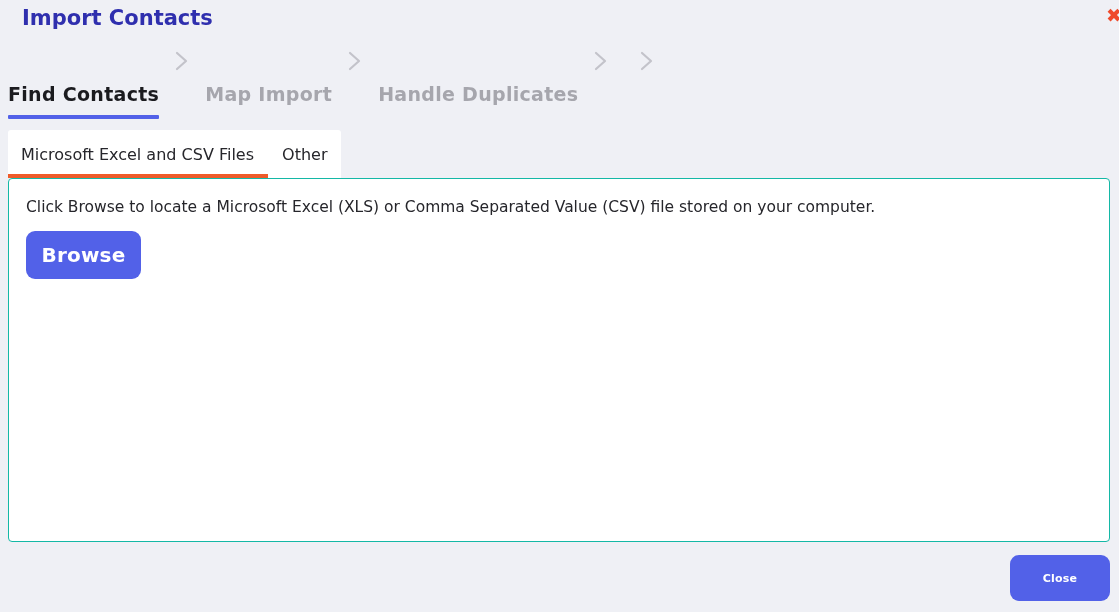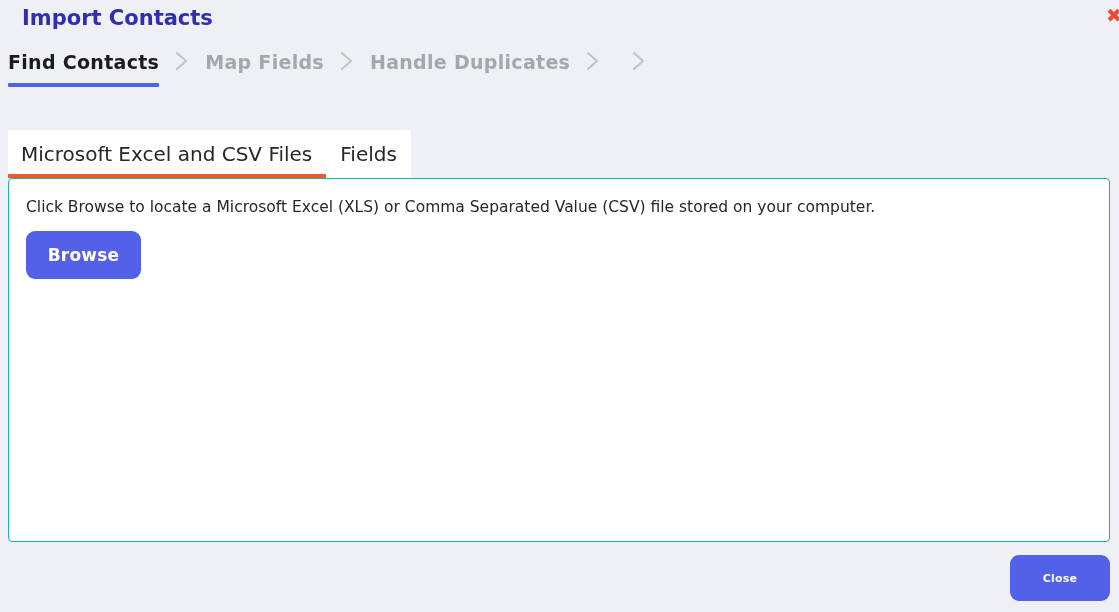--- a/index.html
+++ b/index.html
@@ -68,20 +68,21 @@
     padding: 0;
     cursor: pointer;
   }
   .step-label {
     font-size: 19px;
     font-weight: bold;
     color: #a6a6ad;
     white-space: nowrap;
     letter-spacing: 0.3px;
     line-height: 24px;
+    margin-top: 32px;
   }
   .step.active .step-label {
     color: #1b1b1f;
   }
   .step-underline {
     display: none;
   }
   .step.active .step-underline {
     display: block;
     margin-top: 9px;
@@ -109,21 +110,21 @@
     background: #ffffff;
     display: flex;
     align-items: stretch;
     border-top-left-radius: 3px;
     border-top-right-radius: 3px;
   }
   .tab {
     display: flex;
     align-items: center;
     padding: 0 14px 0 14px;
-    font-size: 20px;
+    font-size: 16px;
     color: #26262b;
     cursor: pointer;
     position: relative;
     white-space: nowrap;
   }
   .tab:first-child { padding-left: 13px; padding-right: 14px; }
   .tab .tab-bar {
     position: absolute;
     left: 0;
     right: 0;
@@ -158,21 +159,21 @@
   .browse-button {
     position: absolute;
     left: 17px;
     top: 52px;
     width: 115px;
     height: 48px;
     background: #5261e8;
     color: #ffffff;
     border: none;
     border-radius: 9px;
-    font-size: 17px;
+    font-size: 20px;
     font-weight: bold;
     font-family: "DejaVu Sans", sans-serif;
     cursor: pointer;
     display: flex;
     align-items: center;
     justify-content: center;
     letter-spacing: 0.2px;
   }
 
   
@@ -217,21 +218,21 @@
     <span class="step-label">Find Contacts</span>
     <span class="step-underline"></span>
   </div>
   <span class="step-sep">
     <svg width="14" height="22" viewBox="0 0 14 22">
         <path d="M2 3 L11 11 L2 19" fill="none" stroke="#c3c3ca" stroke-width="2.2" stroke-linecap="round" stroke-linejoin="round"></path>
       </svg>
   </span>
 
   <div class="step">
-    <span class="step-label">Map Fields</span>
+    <span class="step-label">Map Import</span>
 
   </div>
   <span class="step-sep">
     <svg width="14" height="22" viewBox="0 0 14 22">
         <path d="M2 3 L11 11 L2 19" fill="none" stroke="#c3c3ca" stroke-width="2.2" stroke-linecap="round" stroke-linejoin="round"></path>
       </svg>
   </span>
 
   <div class="step">
     <span class="step-label">Handle Duplicates</span>
@@ -251,21 +252,21 @@
 
 
 </div>
 
 <div class="tabstrip">
   <div class="tab active">
     <span>Microsoft Excel and CSV Files</span>
     <span class="tab-bar"></span>
   </div>
   <div class="tab">
-    <span>Fields</span>
+    <span>Other</span>
     <span class="tab-bar"></span>
   </div>
 </div>
 
 <div class="panel">
   <div class="panel-text">Click Browse to locate a Microsoft Excel (XLS) or Comma Separated Value (CSV) file stored on your computer.</div>
   <button class="browse-button">Browse</button>
 </div>
 
 <div class="footer">

